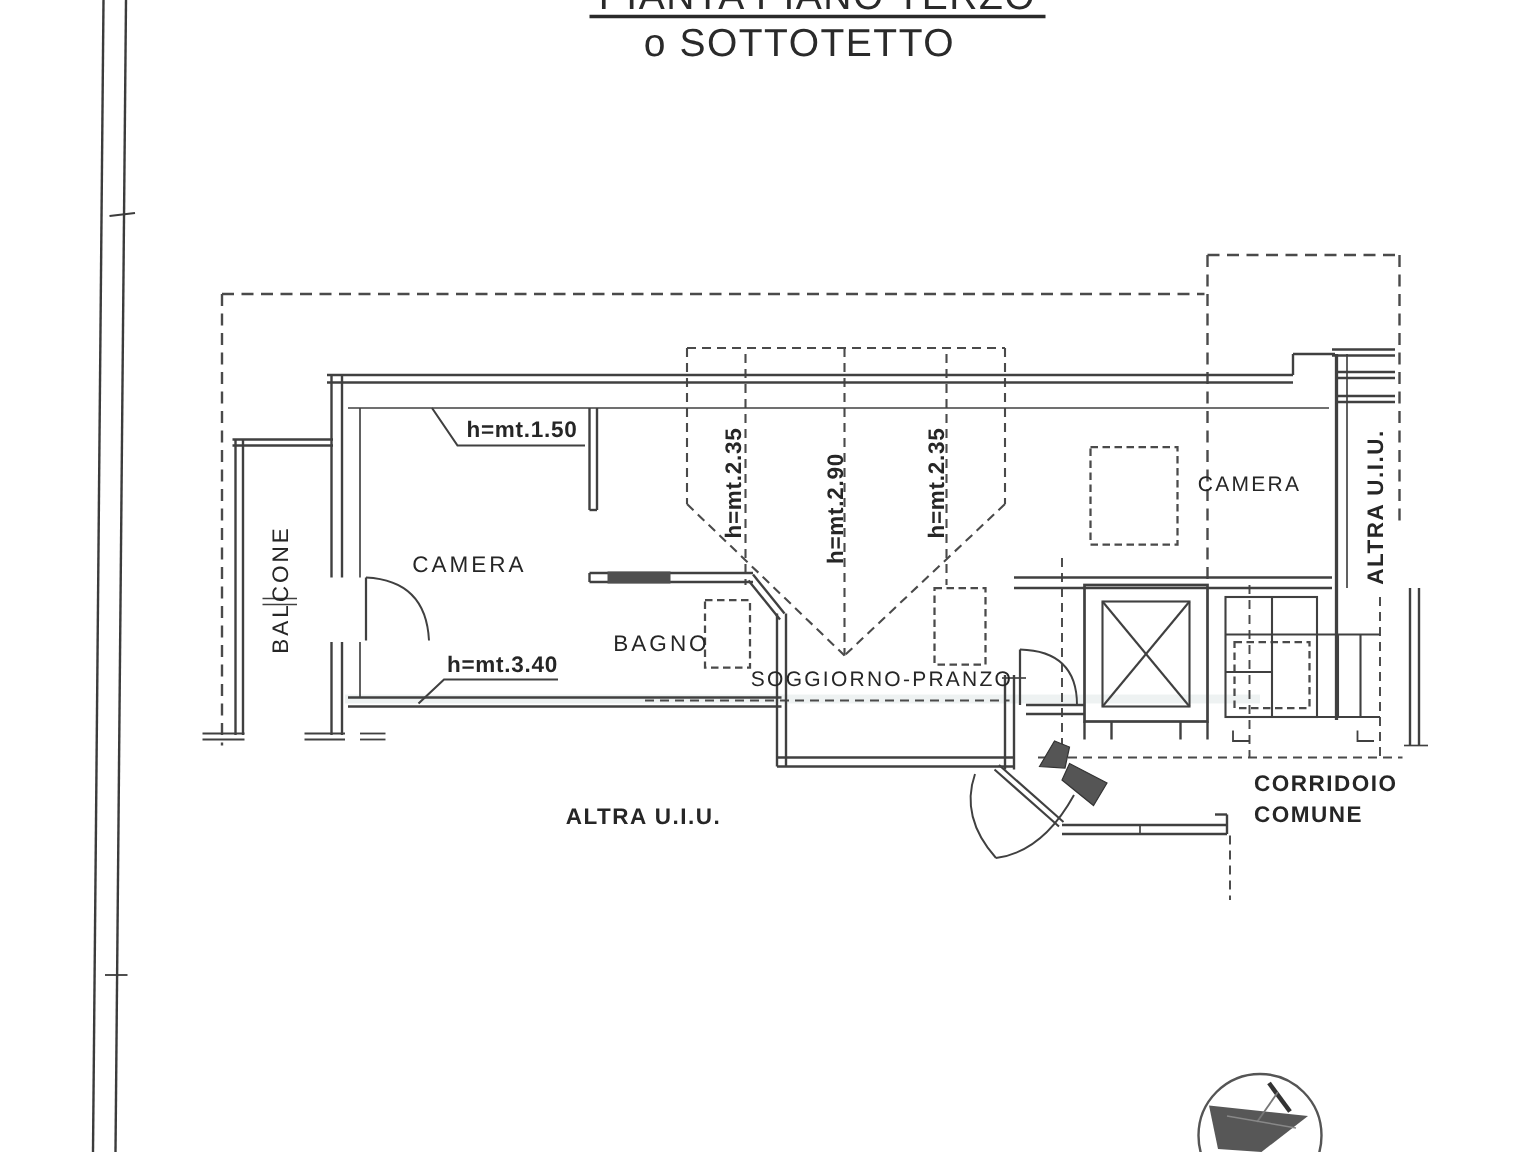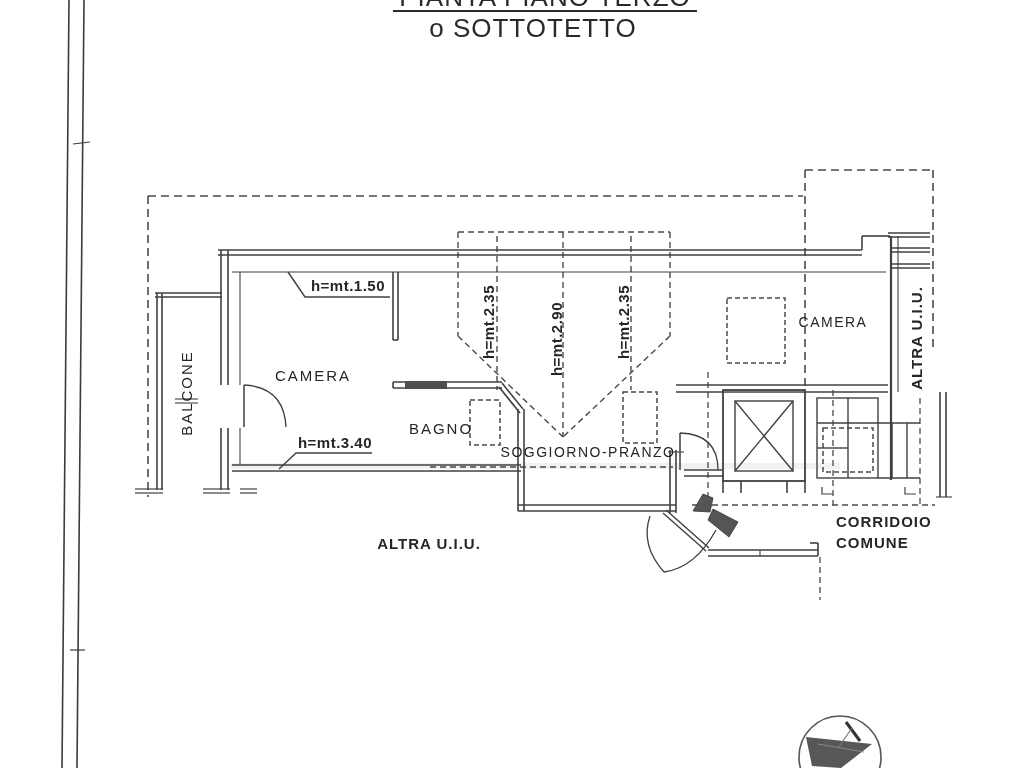--- a/index.html
+++ b/index.html
@@ -1,17 +1,17 @@
 <!DOCTYPE html>
 <html><head>
 <meta charset="utf-8">
 <style>
   html,body{margin:0;padding:0;background:#ffffff;}
   .page{position:relative;width:1024px;height:768px;background:#ffffff;overflow:hidden;
-        font-family:"Liberation Sans", sans-serif;}
+        font-family:"Liberation Sans", sans-serif;border-radius:26px;}
   svg{position:absolute;left:0;top:0;}
   text{fill:#262626;}
   .room-label{font-size:15px;letter-spacing:2px;font-weight:400;}
   .room-label-sm{font-size:14px;letter-spacing:1.5px;font-weight:400;}
   .bold-label{font-size:15px;letter-spacing:1px;font-weight:700;}
   .h-label{font-size:15px;font-weight:700;letter-spacing:0.5px;}
   .title-line{font-size:26px;letter-spacing:1px;fill:#2a2a2a;}
 </style>
 </head>
 <body>

